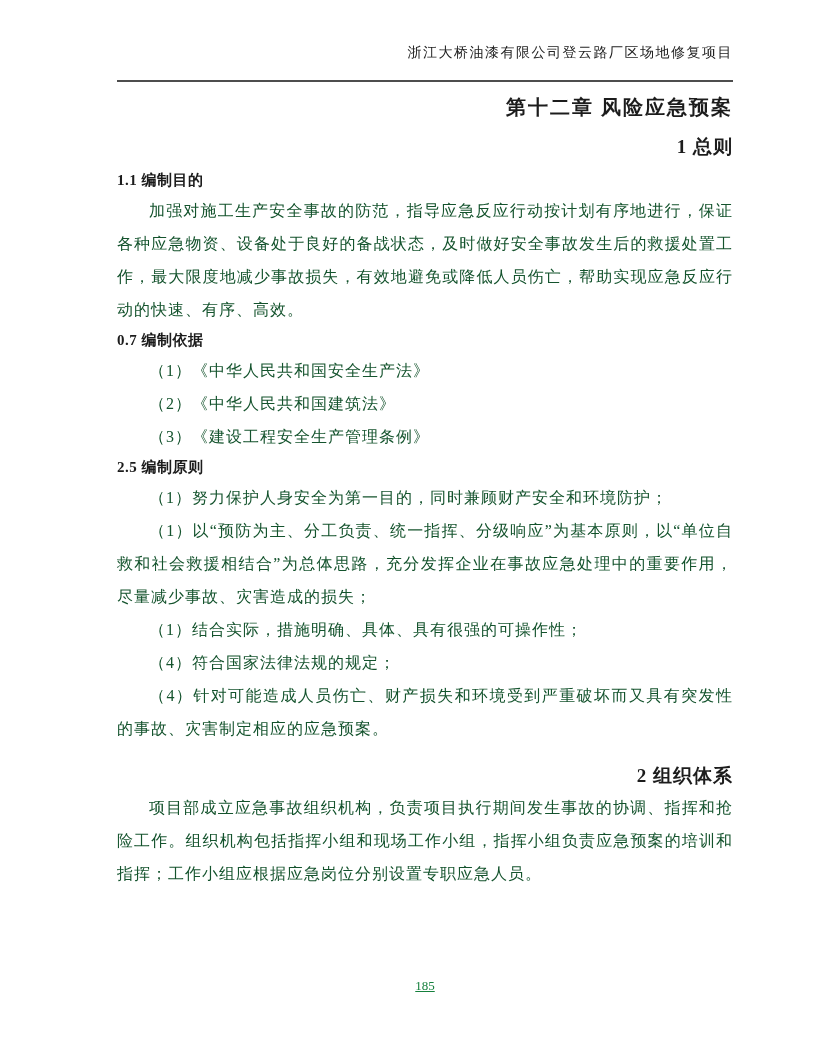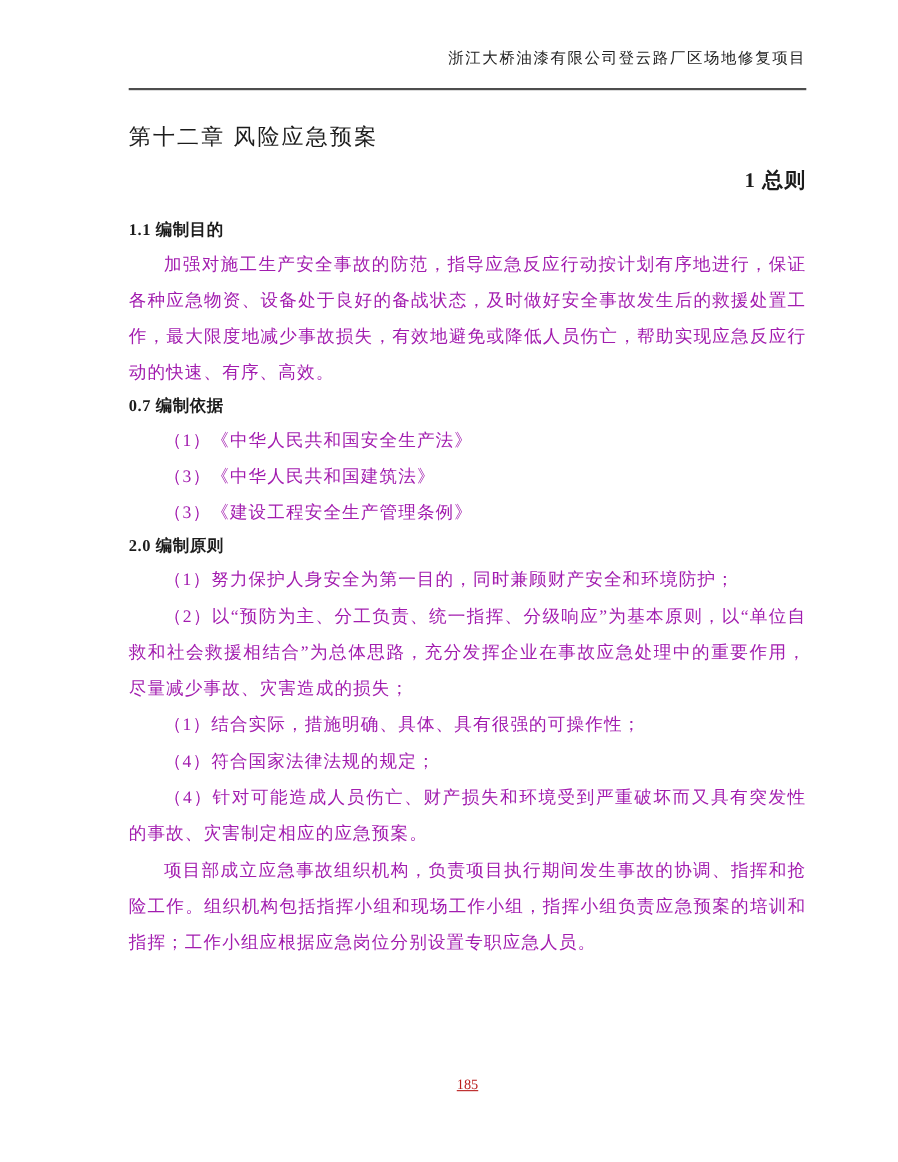--- a/index.html
+++ b/index.html
@@ -24,57 +24,57 @@
   .header-rule {
     position: absolute;
     top: 80px; left: 117px; width: 616px; height: 2px;
     background: #4d4d4d;
   }
   .content {
     position: absolute;
     top: 92px; left: 117px; width: 616px;
   }
   .doc-title {
-    text-align: left;
-    font-weight: normal;
+    text-align: right;
+    font-weight: bold;
     font-size: 20px;
     line-height: 30px;
-    margin-top: 18px;
+    margin-top: 0;
     letter-spacing: 2px;
   }
   .h-level1 {
     font-weight: bold;
     font-size: 19px;
     line-height: 30px;
     margin-top: 10px;
     letter-spacing: 1px;
     text-align: right;
   }
   .h-level1.spaced { margin-top: 16px; }
   .h-level2 {
     font-weight: bold;
     font-size: 15px;
     line-height: 28px;
     letter-spacing: 0.5px;
   }
-  .h-level2.after-h1 { margin-top: 16px; }
+  .h-level2.after-h1 { margin-top: 4px; }
   .para {
     font-size: 16px;
     line-height: 33px;
     text-indent: 2em;
     text-align: justify;
     letter-spacing: 1px;
-    color: #a21caf;
+    color: #14532d;
   }
   .footer-page-number {
     position: absolute;
     top: 978px; left: 117px; width: 616px;
     text-align: center;
     font-size: 13px;
-    color: #b91c1c;
+    color: #15803d;
     text-decoration: underline;
   }
 </style>
 </head>
 <body>
 
 <div class="page">
 
   <div class="running-header">浙江大桥油漆有限公司登云路厂区场地修复项目</div>
 
@@ -86,31 +86,32 @@
 
     <div class="h-level1">1 总则</div>
 
     <div class="h-level2 after-h1">1.1 编制目的</div>
 
     <div class="para">加强对施工生产安全事故的防范，指导应急反应行动按计划有序地进行，保证各种应急物资、设备处于良好的备战状态，及时做好安全事故发生后的救援处置工作，最大限度地减少事故损失，有效地避免或降低人员伤亡，帮助实现应急反应行动的快速、有序、高效。</div>
 
     <div class="h-level2">0.7 编制依据</div>
 
     <div class="para">（1）《中华人民共和国安全生产法》</div>
-    <div class="para">（3）《中华人民共和国建筑法》</div>
+    <div class="para">（2）《中华人民共和国建筑法》</div>
     <div class="para">（3）《建设工程安全生产管理条例》</div>
 
-    <div class="h-level2">2.0 编制原则</div>
+    <div class="h-level2">2.5 编制原则</div>
 
     <div class="para">（1）努力保护人身安全为第一目的，同时兼顾财产安全和环境防护；</div>
-    <div class="para">（2）以“预防为主、分工负责、统一指挥、分级响应”为基本原则，以“单位自救和社会救援相结合”为总体思路，充分发挥企业在事故应急处理中的重要作用，尽量减少事故、灾害造成的损失；</div>
+    <div class="para">（1）以“预防为主、分工负责、统一指挥、分级响应”为基本原则，以“单位自救和社会救援相结合”为总体思路，充分发挥企业在事故应急处理中的重要作用，尽量减少事故、灾害造成的损失；</div>
     <div class="para">（1）结合实际，措施明确、具体、具有很强的可操作性；</div>
     <div class="para">（4）符合国家法律法规的规定；</div>
     <div class="para">（4）针对可能造成人员伤亡、财产损失和环境受到严重破坏而又具有突发性的事故、灾害制定相应的应急预案。</div>
 
+    <div class="h-level1 spaced">2 组织体系</div>
 
     <div class="para">项目部成立应急事故组织机构，负责项目执行期间发生事故的协调、指挥和抢险工作。组织机构包括指挥小组和现场工作小组，指挥小组负责应急预案的培训和指挥；工作小组应根据应急岗位分别设置专职应急人员。</div>
 
   </div>
 
   <div class="footer-page-number">185</div>
 
 </div>
 
 </body></html>

